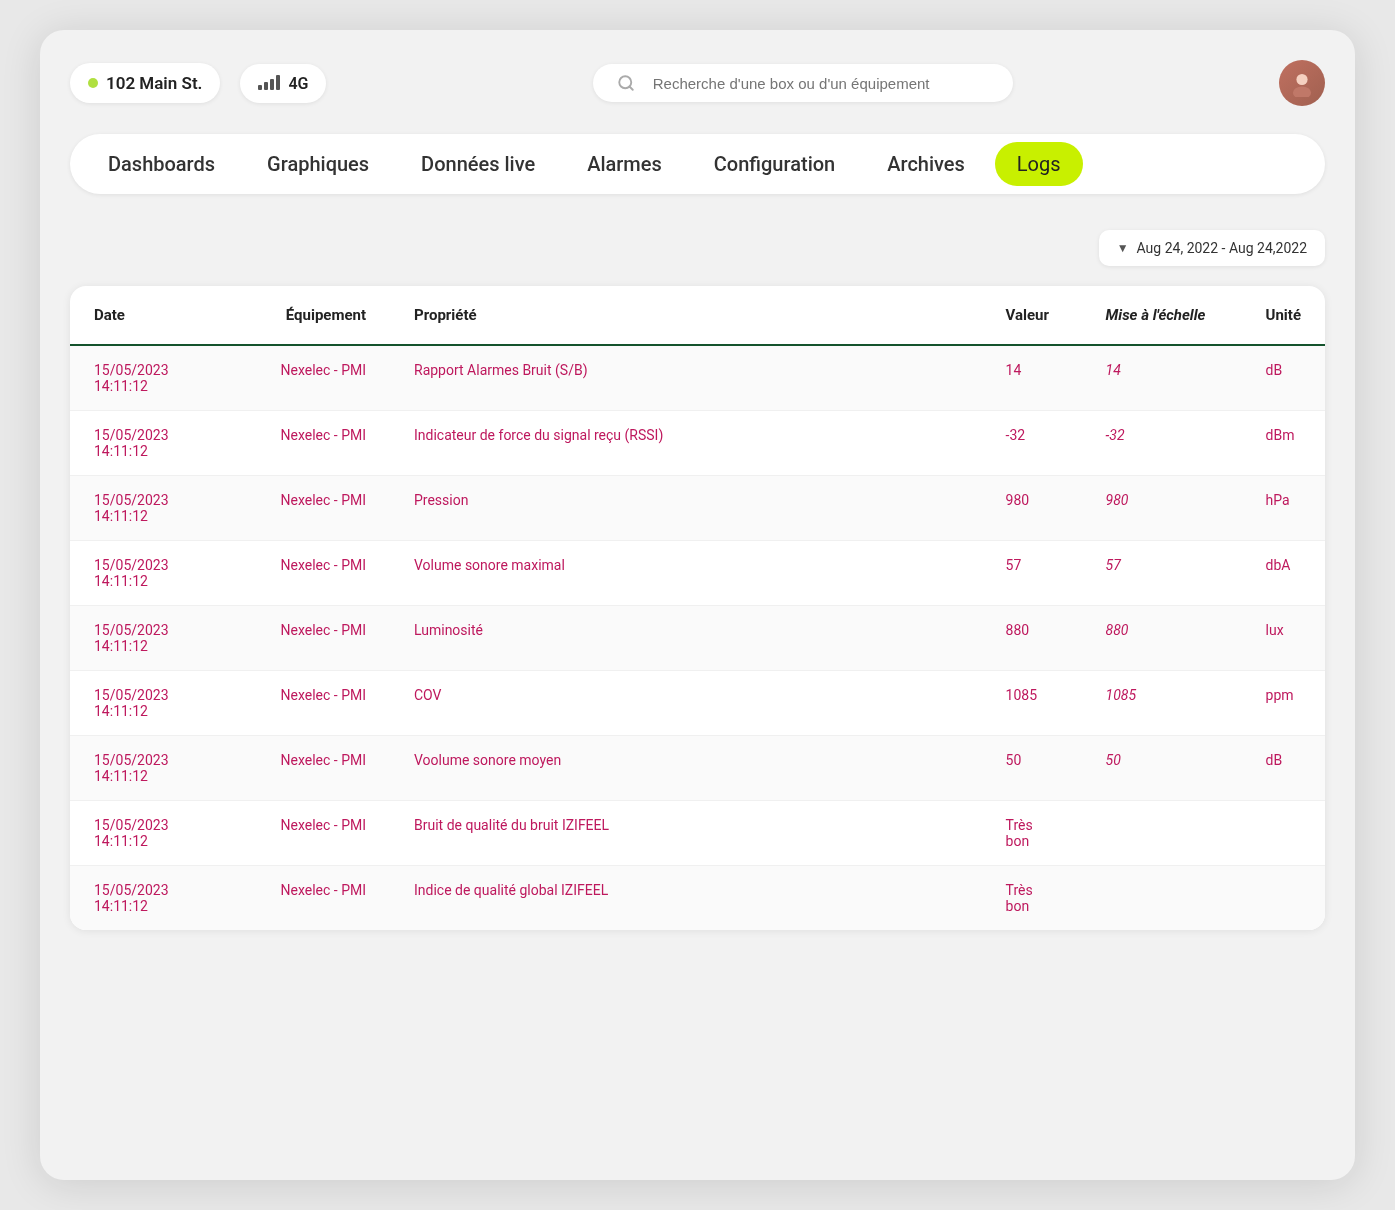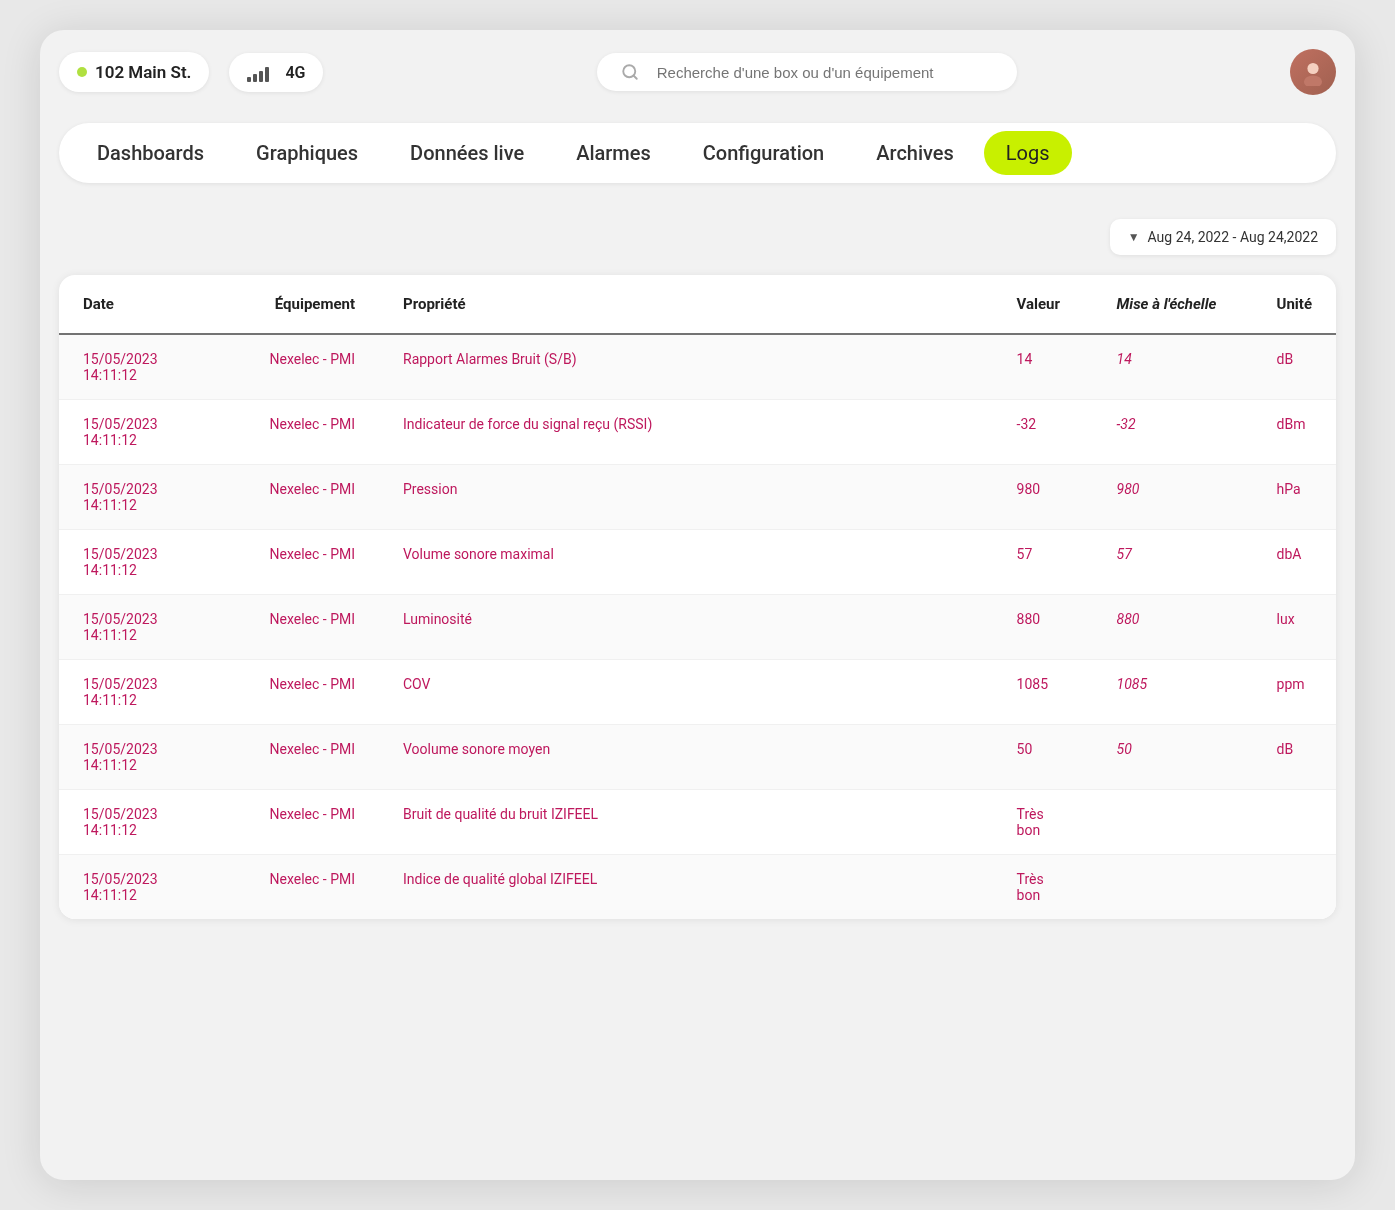--- a/index.html
+++ b/index.html
@@ -10,21 +10,21 @@
       justify-content: center;
       align-items: center;
       min-height: 100vh;
       padding: 20px;
     }
     .app-container {
       background: #f2f2f2;
       border-radius: 24px;
       width: 1315px;
       min-height: 1150px;
-      padding: 19px;
+      padding: 30px;
       box-shadow: 0 4px 40px rgba(0,0,0,0.12);
     }
     
     .header {
       display: flex;
       align-items: center;
       justify-content: space-between;
       margin-bottom: 28px;
     }
     .header-left {
@@ -46,22 +46,22 @@
     }
     .location-dot {
       width: 10px;
       height: 10px;
       background: #b0e040;
       border-radius: 50%;
       flex-shrink: 0;
     }
     .signal-badge {
       display: flex;
-      align-items: flex-end;
-      gap: 16px;
+      align-items: flex-start;
+      gap: 8px;
       background: #fff;
       border-radius: 50px;
       padding: 10px 18px;
       font-size: 16px;
       font-weight: 600;
       color: #222;
       box-shadow: 0 1px 4px rgba(0,0,0,0.08);
     }
     .signal-icon {
       display: flex;
@@ -167,21 +167,21 @@
       background: #fff;
       border-radius: 16px;
       overflow: hidden;
       box-shadow: 0 1px 8px rgba(0,0,0,0.08);
     }
     table {
       width: 100%;
       border-collapse: collapse;
     }
     thead tr {
-      border-bottom: 2px solid #737373;
+      border-bottom: 2px solid #14532d;
     }
     thead th {
       text-align: left;
       padding: 20px 24px;
       font-size: 15px;
       font-weight: 700;
       color: #222;
     }
     tbody tr {
       border-bottom: 1px solid #f0f0f0;

